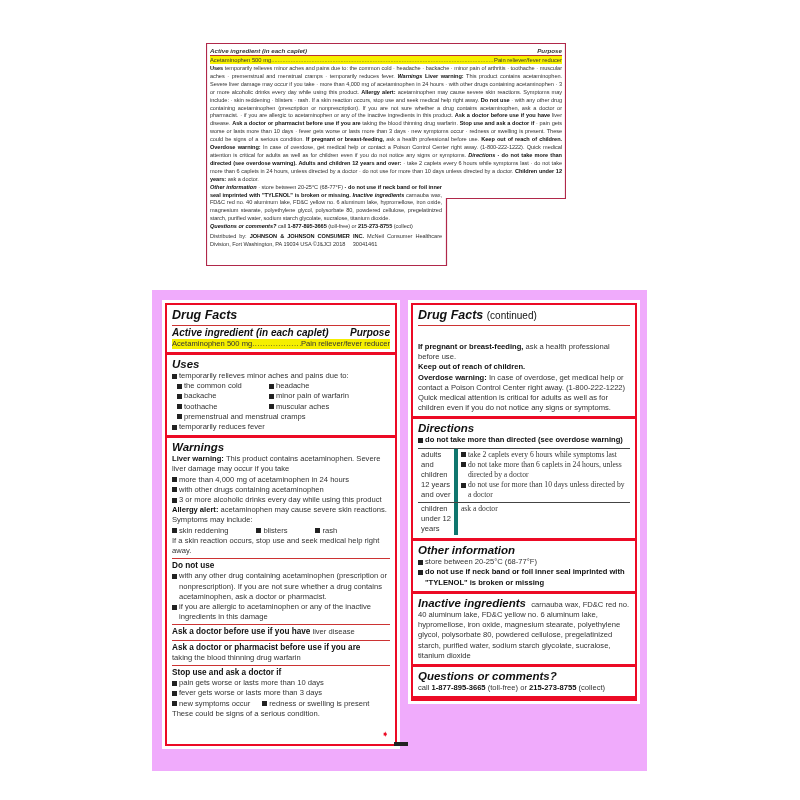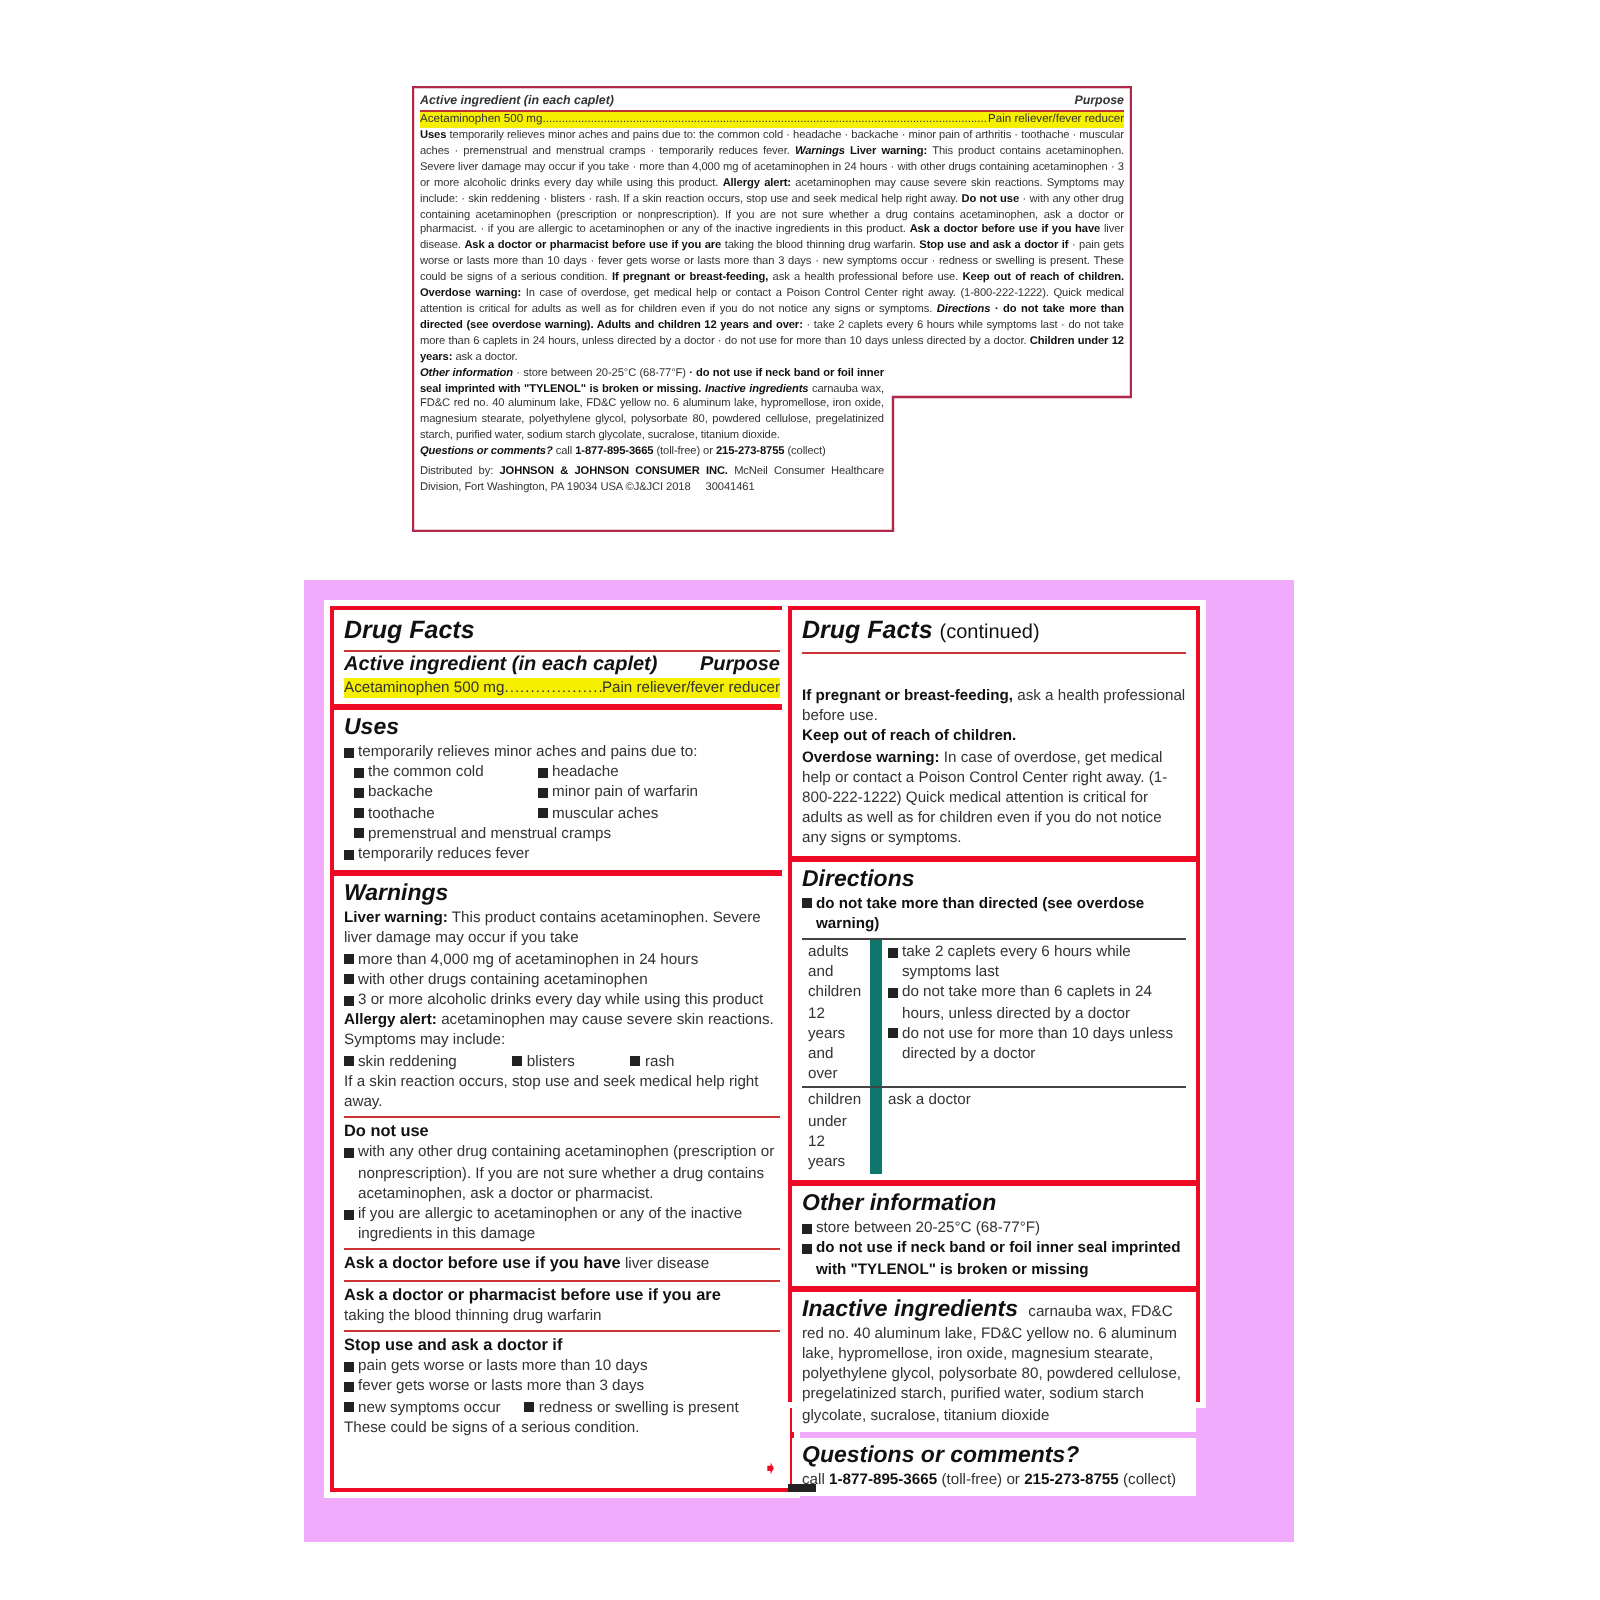--- a/index.html
+++ b/index.html
@@ -28,40 +28,40 @@
 
   
   .red-panel {
     position: absolute; left: 152px; top: 290px; width: 495px; height: 481px;
     background: #f0abfc;
   }
   .col {
     position: absolute; background: #fff; 
   }
   .col-left { left: 10px; top: 10px; width: 238px; height: 449px; padding: 3px; }
-  .col-right { left: 239px; top: 10px; width: 212px; height: 404px; padding: 3px; }
+  .col-right { left: 256px; top: 10px; width: 232px; height: 404px; padding: 3px; }
   .col-inner { width: 100%; height: 100%; background: #ec0a25; padding: 2px; display: flex; flex-direction: column; gap: 3px; }
   .box { background: #fff; padding: 3px 5px 3px 5px; font-size: 7.6px; line-height: 10.2px; color: #333; }
   .box-title { font-weight: bold; font-style: italic; font-size: 11.5px; line-height: 13px; color: #111; }
   .drug-title { font-weight: bold; font-style: italic; font-size: 12.5px; line-height: 15px; color: #111; border-bottom: 1px solid #c33; padding-bottom: 2px; }
   .drug-title .cont { font-weight: normal; font-style: normal; font-size: 10px; }
   .ai-row { display: flex; justify-content: space-between; font-weight: bold; font-style: italic; font-size: 10px; line-height: 13px; color: #111; }
   .yellow-row { background: #f5ef00; display: flex; justify-content: space-between; font-size: 7.6px; line-height: 10px; white-space: nowrap; overflow: hidden; }
   .yellow-row .dots { flex: 1; overflow: hidden; letter-spacing: 0.5px; }
   .bullet { display: flex; align-items: flex-start; }
   .bullet .b { display: inline-block; width: 5px; height: 5px; background: #222; margin: 2.5px 2px 0 0; flex-shrink: 0; }
   .grid2 { display: grid; grid-template-columns: 92px 1fr; padding-left: 5px; }
   .lb { font-weight: bold; color: #111; }
   .sub-head { font-weight: bold; color: #111; font-size: 8.2px; }
   .divider { border-top: 1px solid #c33; margin: 2px 0; }
   .inline-row { display: flex; gap: 28px; }
   .arrow-mark { position: absolute; right: 6px; bottom: 5px; color: #ec0a25; font-size: 9px; }
   .dir-table { display: grid; grid-template-columns: 40px 1fr; border-top: 1px solid #444; margin-top: 2px; }
-  .dir-table .c1 { border-right: 6px solid #0f766e; padding: 1px 3px; }
-  .dir-table .c2 { padding: 1px 3px; }
+  .dir-table .c1 { border-right: 4px solid #0f766e; padding: 1px 3px; }
+  .dir-table .c2 { padding: 1px 3px; font-family: Liberation Serif, serif; }
   .dir-table .sep { grid-column: 1 / span 2; border-top: 1px solid #444; }
   .black-tab { position: absolute; left: 394px; top: 742px; width: 14px; height: 4px; background: #222; }
 </style>
 </head>
 <body>
 
 <div class="flap">
   <svg class="flap-shape" width="360" height="223" viewBox="0 0 360 223">
     <path d="M0.5 0.5 H359.5 V155.5 H240.5 V222.5 H0.5 Z" fill="#fff" stroke="#b0284a" stroke-width="1.2"></path>
   </svg>

